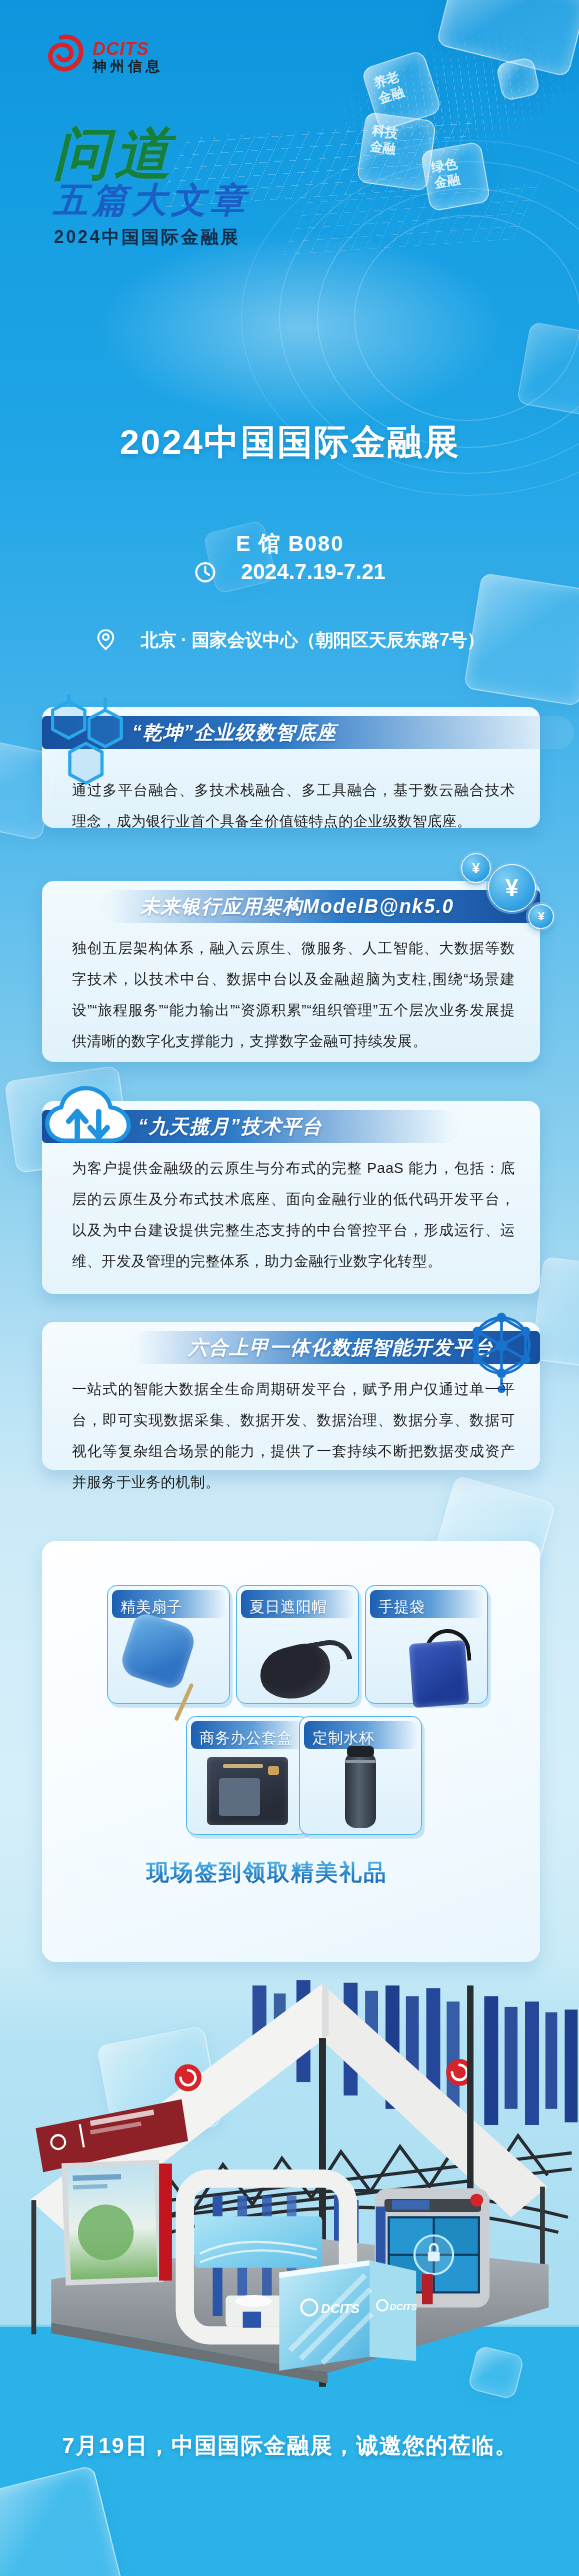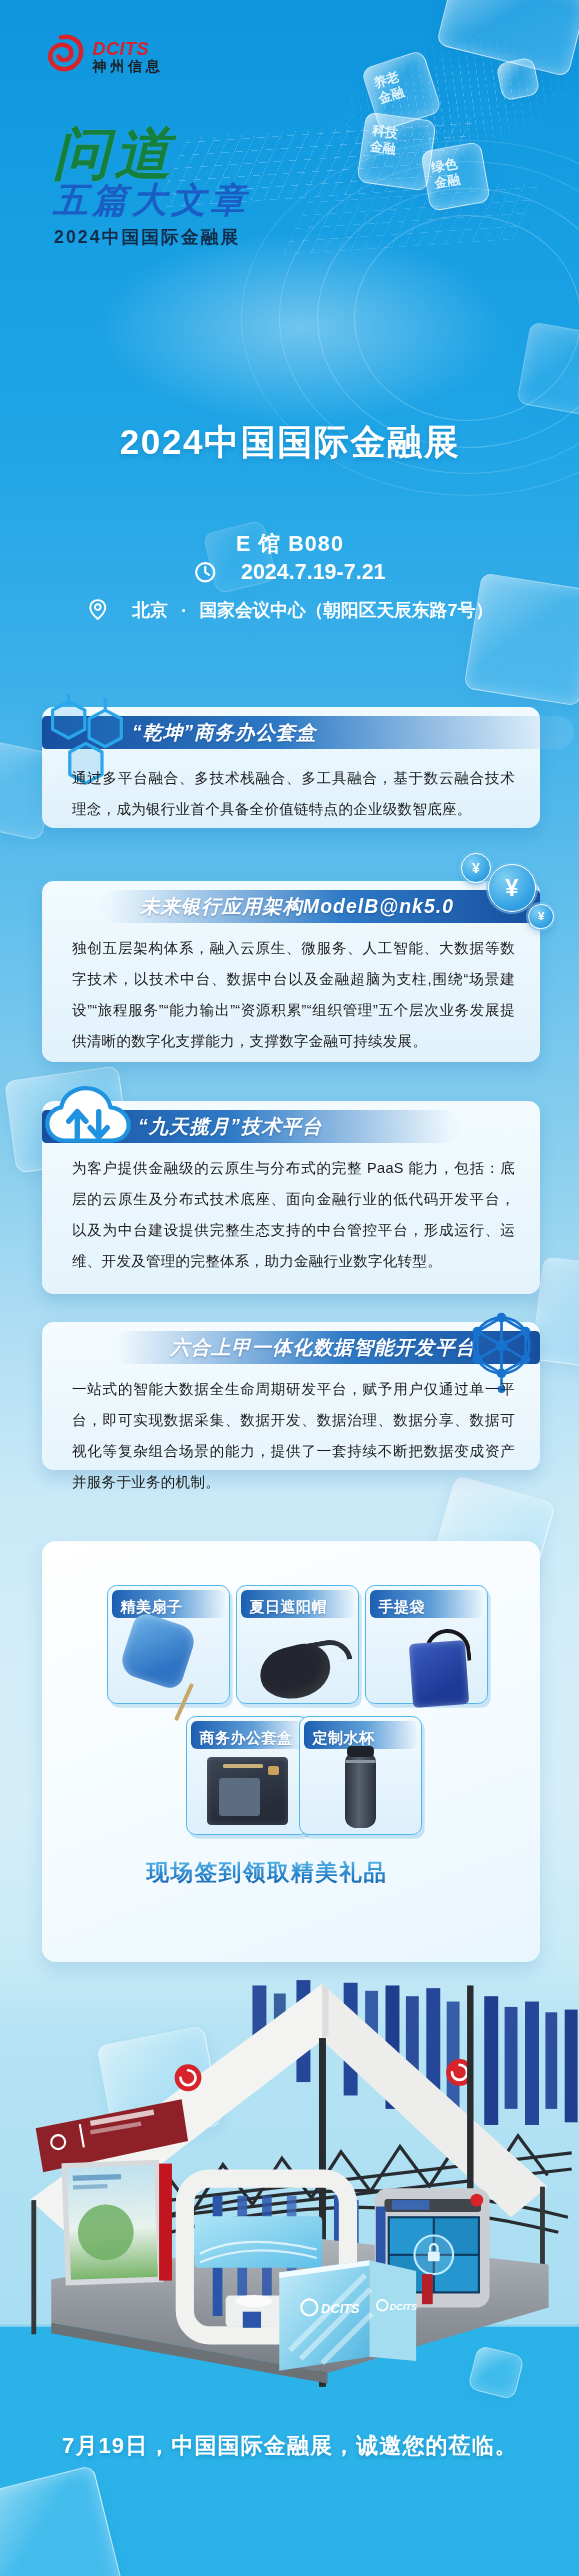--- a/index.html
+++ b/index.html
@@ -43,21 +43,21 @@
         color:#1a5ec5;letter-spacing:4.3px;}
   .hero-sub{position:absolute;left:54px;top:225px;font-size:17.7px;font-weight:800;color:#122d49;letter-spacing:2.1px;}
   
   .event-title{position:absolute;left:0;top:419px;width:580px;text-align:center;color:#fff;
         font-size:35px;font-weight:900;letter-spacing:1.6px;text-shadow:0 1.6px 5.4px rgba(0,70,130,.25);}
   .event-booth{position:absolute;left:0;top:529px;width:580px;text-align:center;color:#fff;
         font-size:21.5px;font-weight:800;letter-spacing:1.1px;}
   .event-row{position:absolute;left:0;width:580px;display:flex;justify-content:center;align-items:center;
         gap:24px;color:#fff;font-weight:800;}
   .event-date{top:560px;font-size:21.5px;}
-  .event-loc{top:598px;font-size:17.7px;font-family:Liberation Mono, monospace;}
+  .event-loc{top:628px;font-size:17.7px;}
   .event-row svg{flex:0 0 auto;}
   
   .card{position:absolute;left:42px;width:498px;border-radius:11.8px;
         background:linear-gradient(180deg,rgba(248,253,255,.96),rgba(233,245,252,.93));
         box-shadow:0 7.5px 16px rgba(20,100,170,.18);}
   .card-bar{position:absolute;top:8.6px;height:33px;display:flex;align-items:center;}
   .card-bar.left{left:0;border-radius:4.3px 16.6px 16.6px 4.3px;
         background:linear-gradient(90deg,#174f9f 0%,#2e7ac6 45%,rgba(210,233,249,.12) 98%);}
   .card-bar.right{right:0;justify-content:flex-end;border-radius:16.6px 4.3px 4.3px 16.6px;
         background:linear-gradient(270deg,#174f9f 0%,#2e7ac6 45%,rgba(210,233,249,.12) 98%);}
@@ -72,21 +72,21 @@
         color:#fff;font-weight:900;}
   
   .gifts-panel{position:absolute;left:42px;top:1541px;width:498px;height:421px;border-radius:14px;
         background:linear-gradient(160deg,#ffffff 0%,#f4fbff 55%,#e9f6fd 100%);
         box-shadow:0 8.6px 18px rgba(30,110,180,.16);}
   .gift-card{position:absolute;width:121px;height:117px;border:1.1px solid #55b6ea;border-radius:9.7px;
         background:linear-gradient(180deg,#f1f9fe,#ddf0fb);box-shadow:2.7px 3.8px 0 rgba(90,175,225,.30);}
   .gift-bar{position:absolute;left:3.8px;right:3.8px;top:3.8px;height:28px;border-radius:5.9px;
         display:flex;align-items:center;padding-left:8.6px;
         background:linear-gradient(90deg,#1c5fb2 0%,#5f9fd8 55%,rgba(222,238,250,.25) 100%);}
-  .gift-label{color:#fff;font-size:15px;font-weight:700;letter-spacing:0.5px;text-shadow:0 1.1px 1.6px rgba(10,50,110,.35);white-space:nowrap;margin-top:7px;}
+  .gift-label{color:#fff;font-size:15px;font-weight:400;letter-spacing:0.5px;text-shadow:0 1.1px 1.6px rgba(10,50,110,.35);white-space:nowrap;margin-top:7px;}
   .gift-img{position:absolute;left:0;right:0;top:34px;bottom:3.2px;display:flex;align-items:center;justify-content:center;}
   .gifts-cta{position:absolute;left:0;top:316px;width:450px;text-align:center;font-size:22.5px;font-weight:900;
         letter-spacing:1.6px;background:linear-gradient(180deg,#63c2ef 0%,#2a86cc 55%,#135ea9 100%);
         -webkit-background-clip:text;background-clip:text;color:transparent;
         filter:drop-shadow(0 1.1px 0 rgba(255,255,255,.8));}
   
   .fan-blade{width:64px;height:64px;border-radius:14px 18px 14px 18px;transform:rotate(18deg);
         background:linear-gradient(140deg,#6db4e8,#2f74c4 70%);box-shadow:inset 0 0 8.6px rgba(255,255,255,.4);}
   .fan-handle{position:absolute;width:3.8px;height:40px;background:#c8a66a;left:56px;top:63px;transform:rotate(24deg);border-radius:1.6px;}
   .fan-tassel{position:absolute;width:5.4px;height:11.8px;background:#3c66b2;left:65px;top:98px;transform:rotate(24deg);border-radius:1.6px;}
@@ -174,33 +174,33 @@
   <div class="event-row event-loc">
     <svg width="21.5" height="23.6" viewBox="0 0 40 44">
       <path d="M20 4 C12 4 6 10 6 17.5 C6 27 20 39 20 39 S34 27 34 17.5 C34 10 28 4 20 4 Z" fill="none" stroke="#fff" stroke-width="3.6"></path>
       <circle cx="20" cy="17" r="5.4" fill="none" stroke="#fff" stroke-width="3.4"></circle>
     </svg>
     <span>北京 · 国家会议中心（朝阳区天辰东路7号）</span>
   </div>
 
   <section class="card" style="top:707px;height:121px;">
     <div class="card-bar left" style="width:442px;padding-left:90px;">
-      <span class="card-title">“乾坤”商务办公套盒</span>
+      <span class="card-title">“乾坤”企业级数智底座</span>
     </div>
     <div class="card-icon" style="left:5.4px;top:-13px;">
       <svg width="81" height="102" viewBox="0 0 150 190">
         <g fill="rgba(42,166,234,.18)" stroke="#2aa6ea" stroke-width="6" stroke-linejoin="round">
           <path d="M40 14 L70 30 L70 66 L40 82 L10 66 L10 30 Z"></path>
           <path d="M108 30 L138 46 L138 82 L108 98 L78 82 L78 46 Z"></path>
           <path d="M72 92 L102 108 L102 150 L72 166 L42 150 L42 108 Z"></path>
         </g>
         <path d="M40 14 L40 -8 M108 30 L108 6" stroke="#2aa6ea" stroke-width="6"></path>
       </svg>
     </div>
-    <p class="card-body" style="top:56px;">通过多平台融合、多技术栈融合、多工具融合，基于数云融合技术理念，成为银行业首个具备全价值链特点的企业级数智底座。</p>
+    <p class="card-body" style="top:68px;">通过多平台融合、多技术栈融合、多工具融合，基于数云融合技术理念，成为银行业首个具备全价值链特点的企业级数智底座。</p>
   </section>
 
   <section class="card" style="top:881px;height:181px;">
     <div class="card-bar right" style="width:354px;padding-right:86px;">
       <span class="card-title">未来银行应用架构ModelB@nk5.0</span>
     </div>
     <div class="coin" style="right:4.3px;top:-17px;width:46px;height:46px;font-size:23.6px;">¥</div>
     <div class="coin" style="right:49px;top:-28px;width:28px;height:28px;font-size:14px;">¥</div>
     <div class="coin" style="right:-14px;top:22.5px;width:23.6px;height:23.6px;font-size:11.8px;">¥</div>
     <p class="card-body" style="top:52px;">独创五层架构体系，融入云原生、微服务、人工智能、大数据等数字技术，以技术中台、数据中台以及金融超脑为支柱,围绕“场景建设”“旅程服务”“能力输出”“资源积累”“组织管理”五个层次业务发展提供清晰的数字化支撑能力，支撑数字金融可持续发展。</p>
@@ -214,21 +214,21 @@
       <svg width="90" height="81" viewBox="0 0 168 150">
         <path d="M42 118 C20 118 8 102 8 86 C8 70 20 58 34 56 C38 34 58 20 80 20 C104 20 122 36 126 56 C146 58 160 72 160 90 C160 106 146 118 128 118 Z" fill="#ffffff" stroke="#1f93e0" stroke-width="8" stroke-linejoin="round"></path>
         <path d="M64 112 L64 64 M64 64 L48 82 M64 64 L80 82" fill="none" stroke="#1f93e0" stroke-width="10" stroke-linecap="round" stroke-linejoin="round"></path>
         <path d="M104 64 L104 112 M104 112 L88 94 M104 112 L120 94" fill="none" stroke="#1f93e0" stroke-width="10" stroke-linecap="round" stroke-linejoin="round"></path>
       </svg>
     </div>
     <p class="card-body" style="top:52px;">为客户提供金融级的云原生与分布式的完整 PaaS 能力，包括：底层的云原生及分布式技术底座、面向金融行业的低代码开发平台，以及为中台建设提供完整生态支持的中台管控平台，形成运行、运维、开发及管理的完整体系，助力金融行业数字化转型。</p>
   </section>
 
   <section class="card" style="top:1322px;height:148px;">
-    <div class="card-bar right" style="width:365px;padding-right:64px;text-align:center;">
+    <div class="card-bar right" style="width:365px;padding-right:46px;text-align:center;">
       <span class="card-title">六合上甲一体化数据智能开发平台</span>
     </div>
     <div class="card-icon" style="right:1.1px;top:-14px;">
       <svg width="75" height="91" viewBox="0 0 140 170">
         <g stroke="#1873cf" stroke-width="5" fill="none">
           <circle cx="70" cy="70" r="52"></circle>
           <path d="M70 18 L115 44 L115 96 L70 122 L25 96 L25 44 Z"></path>
           <path d="M70 18 L70 122 M25 44 L115 96 M115 44 L25 96"></path>
         </g>
         <g fill="#1873cf">

